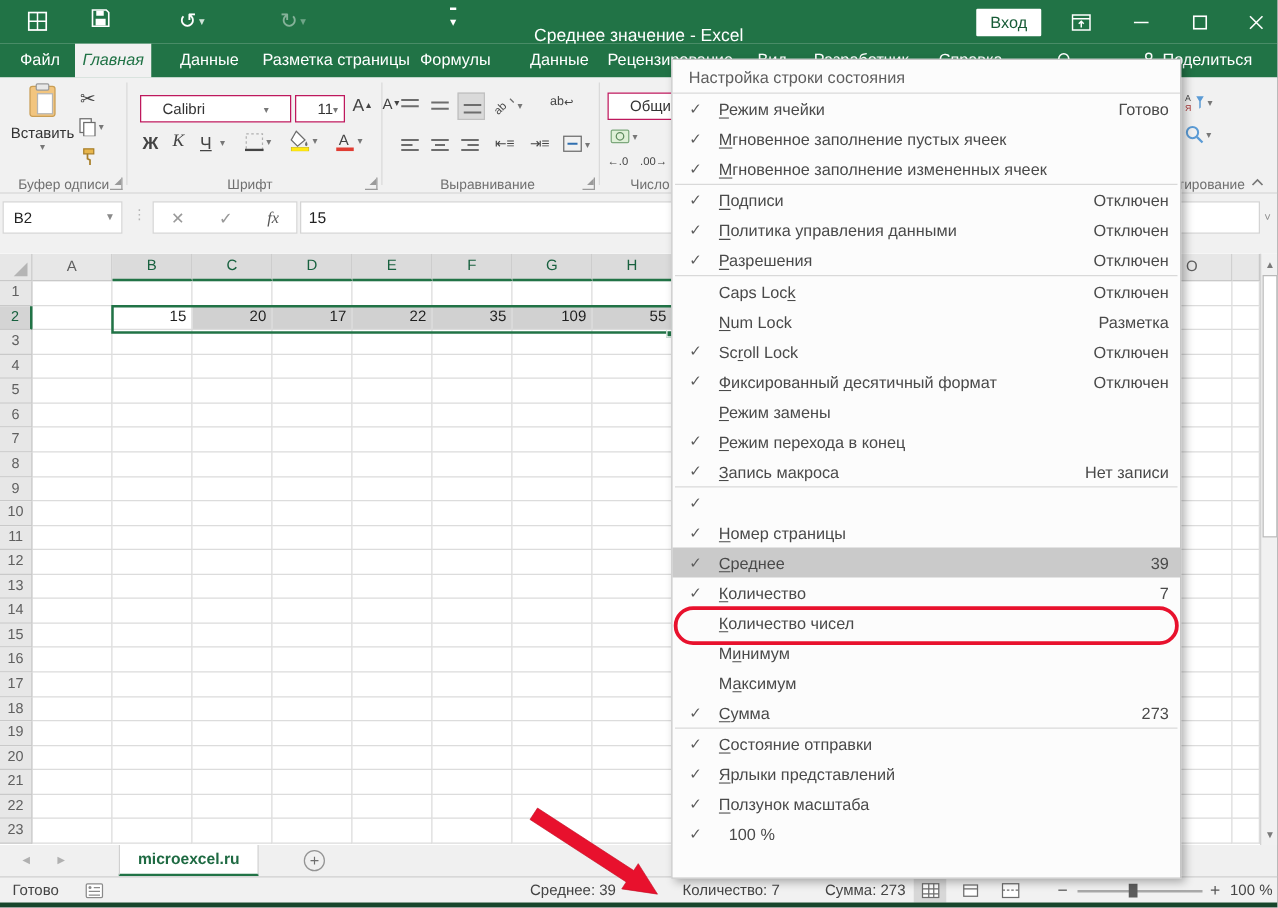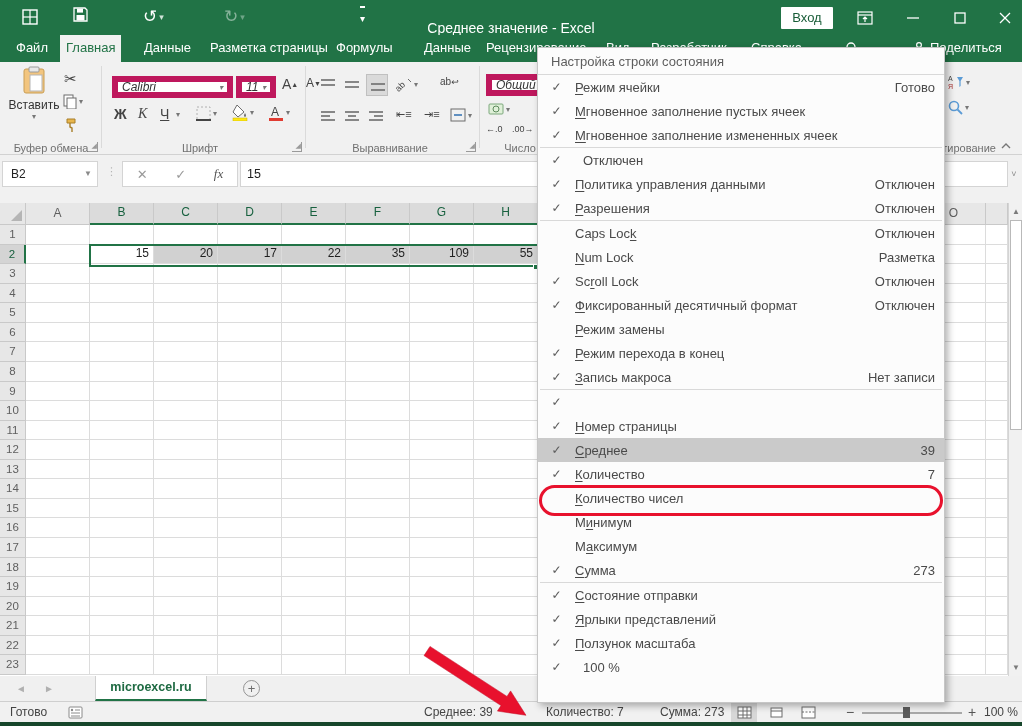--- a/index.html
+++ b/index.html
@@ -15,30 +15,30 @@
   .qat-caret{font-size:9px;color:#cfe3d8;margin-left:2px;vertical-align:2px;}
   .win-title{position:absolute;left:0;right:0;top:12px;height:35px;text-align:center;
              font-size:14px;line-height:33px;color:#fff;pointer-events:none;}
   .signin-btn{position:absolute;left:781px;top:7px;width:52px;height:22px;background:#fff;
               color:#185c37;font-size:13px;text-align:center;line-height:22px;border-radius:1px;}
   .winctl{position:absolute;top:0;height:35px;width:40px;display:flex;align-items:center;justify-content:center;}
 
   
   .tabrow{position:absolute;left:0;top:35px;width:1022px;height:27px;background:#217346;}
   .rtab{position:absolute;top:0;height:27px;padding:0 6px;font-size:13px;line-height:26px;color:#fff;white-space:nowrap;}
-  .rtab.active{background:#f1f1f1;color:#217346;}
+  .rtab.active{background:#f1f1f1;color:#217346;font-style:italic;}
   .share-label{position:absolute;top:0;height:27px;font-size:13px;line-height:26px;color:#fff;}
 
   
   .ribbon{position:absolute;left:0;top:62px;width:1022px;height:93px;background:#f1f1f1;border-bottom:1px solid #d2d2d2;}
   .rsep{position:absolute;top:4px;height:82px;width:1px;background:#dadada;}
   .glabel{position:absolute;top:80px;height:13px;font-size:11px;color:#707070;text-align:center;white-space:nowrap;}
   .launcher{position:absolute;top:80px;width:10px;height:10px;border:1px solid #9a9a9a;border-top:none;border-left:none;font-size:7px;color:#9a9a9a;line-height:7px;text-align:right;}
-  .combo{position:absolute;background:#fff;border:6px solid #be185d;font-size:12px;color:#333;
-         padding:0 4px;display:flex;align-items:center;white-space:nowrap;overflow:hidden;font-style:italic;}
+  .combo{position:absolute;background:#fff;border:1px solid #be185d;font-size:12px;color:#333;
+         padding:0 17px;display:flex;align-items:center;white-space:nowrap;overflow:hidden;}
   .combo .car{margin-left:auto;color:#777;font-size:8px;}
   .ricon{position:absolute;display:flex;align-items:center;justify-content:center;color:#444;}
   .ricon .car{font-size:8px;color:#777;margin-left:2px;}
   .biglbl{font-size:12px;color:#333;}
   .lines-icon line{stroke:#6d6d6d;stroke-width:1.6;}
   .sel-box{background:#dadada;border:1px solid #c0c0c0;}
 
   
   .fbar{position:absolute;left:0;top:155px;width:1022px;height:48px;background:#f1f1f1;}
   .namebox{position:absolute;left:2px;top:6px;width:96px;height:26px;background:#fff;border:1px solid #d4d4d4;
@@ -204,21 +204,21 @@
           <rect x="4" y="4" width="9" height="11" fill="#fff" stroke="#6d6d6d"></rect>
       </svg>
         <span class="car">▾</span>
     </div>
     <div class="ricon" style="left:64px;top:56px">
       <svg width="14" height="15" viewBox="0 0 14 15">
         <path d="M3 1 h8 v4 h-8 z" fill="#e8b64c" stroke="#a87f2a"></path>
           <path d="M6 5 v4 l2 1 v4" fill="none" stroke="#a87f2a" stroke-width="1.4"></path>
       </svg>
     </div>
-    <div class="glabel" style="left:6px;width:90px">Буфер обмена</div>
+    <div class="glabel" style="left:6px;width:90px">Буфер одписи</div>
     <div class="launcher" style="left:88px">◢</div>
 
     <div class="combo" style="left:112px;top:14px;width:121px;height:22px">
       <span>Calibri</span>
         <span class="car">▾</span>
     </div>
     <div class="combo" style="left:236px;top:14px;width:40px;height:22px">
       <span>11</span>
         <span class="car">▾</span>
     </div>
@@ -887,20 +887,21 @@
           <span class="chk">✓</span>
           <span class="lbl"><u>М</u>гновенное заполнение пустых ячеек</span>
         </div>
         <div class="mi">
           <span class="chk">✓</span>
           <span class="lbl"><u>М</u>гновенное заполнение измененных ячеек</span>
         </div>
         <div class="msep"></div>
         <div class="mi">
           <span class="chk">✓</span>
+          <span class="lbl"><u>П</u>одписи</span>
           <span class="val">Отключен</span>
         </div>
         <div class="mi">
           <span class="chk">✓</span>
           <span class="lbl"><u>П</u>олитика управления данными</span>
           <span class="val">Отключен</span>
         </div>
         <div class="mi">
           <span class="chk">✓</span>
           <span class="lbl"><u>Р</u>азрешения</span>

